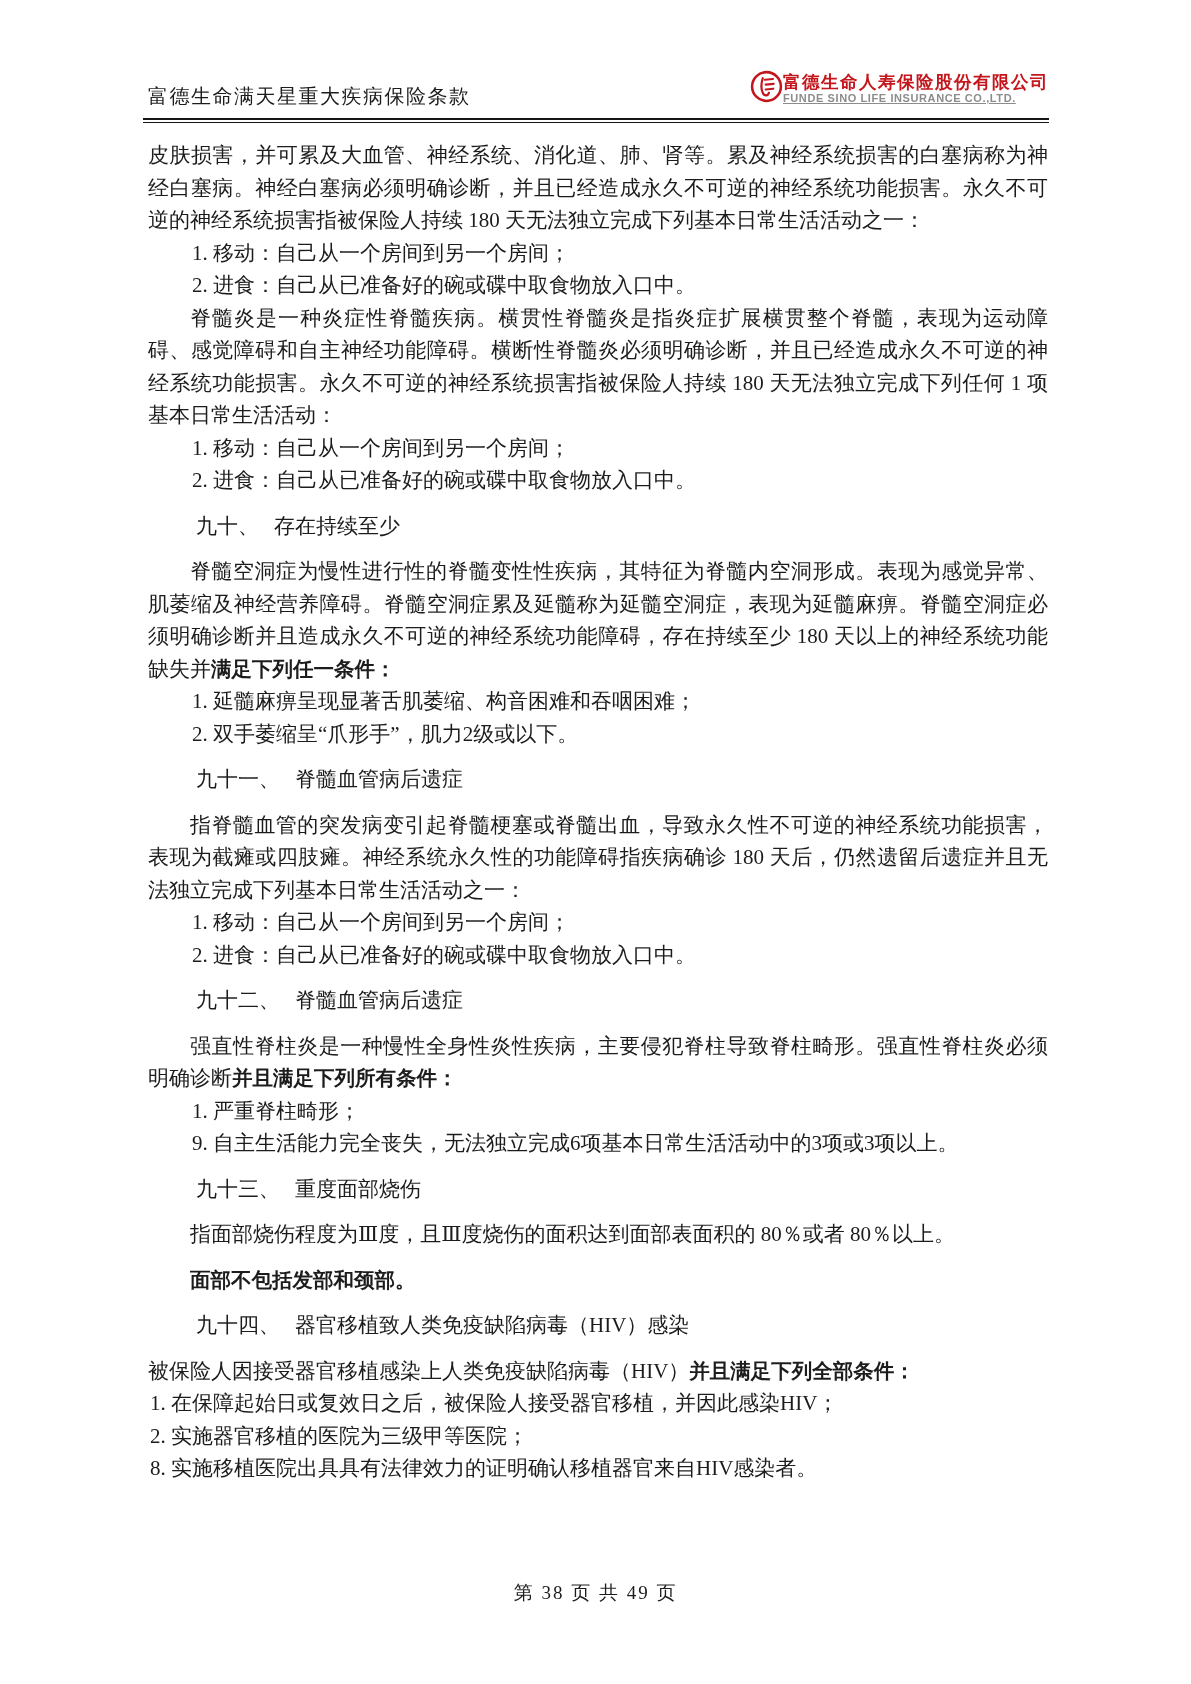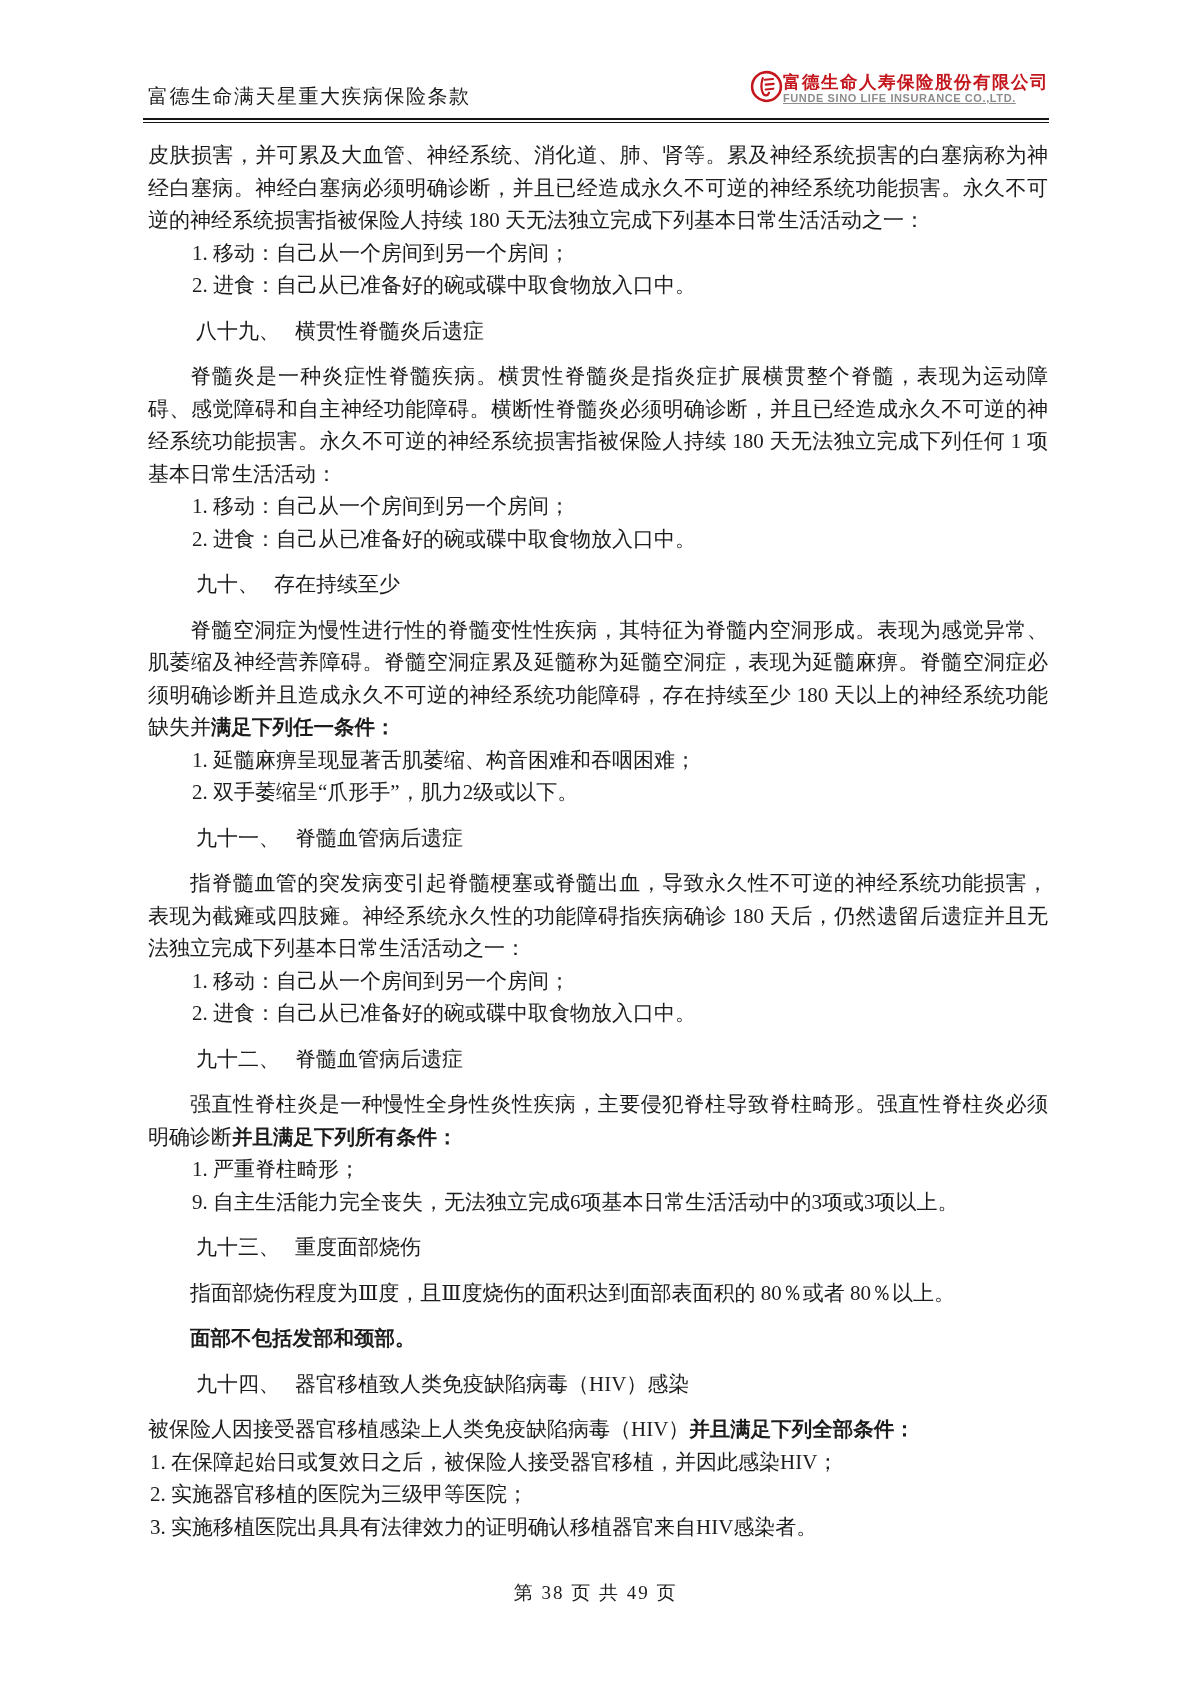--- a/index.html
+++ b/index.html
@@ -87,21 +87,20 @@
       </span>
     </div>
 
     <div class="rule"></div>
   </div>
 
   <div class="body" id="doc-body">
       <div class="para no-indent"><span>皮肤损害，并可累及大血管、神经系统、消化道、肺、肾等。累及神经系统损害的白塞病称为神经白塞病。神经白塞病必须明确诊断，并且已经造成永久不可逆的神经系统功能损害。永久不可逆的神经系统损害指被保险人持续 180 天无法独立完成下列基本日常生活活动之一：</span></div>
       <div class="item">1. 移动：自己从一个房间到另一个房间；</div>
       <div class="item">2. 进食：自己从已准备好的碗或碟中取食物放入口中。</div>
-      <div class="heading"><span class="num">八十九、</span><span>横贯性脊髓炎后遗症</span></div>
       <div class="para"><span>脊髓炎是一种炎症性脊髓疾病。横贯性脊髓炎是指炎症扩展横贯整个脊髓，表现为运动障碍、感觉障碍和自主神经功能障碍。横断性脊髓炎必须明确诊断，并且已经造成永久不可逆的神经系统功能损害。永久不可逆的神经系统损害指被保险人持续 180 天无法独立完成下列任何 1 项基本日常生活活动：</span></div>
       <div class="item">1. 移动：自己从一个房间到另一个房间；</div>
       <div class="item">2. 进食：自己从已准备好的碗或碟中取食物放入口中。</div>
       <div class="heading"><span class="num">九十、</span><span>存在持续至少</span></div>
       <div class="para"><span>脊髓空洞症为慢性进行性的脊髓变性性疾病，其特征为脊髓内空洞形成。表现为感觉异常、肌萎缩及神经营养障碍。脊髓空洞症累及延髓称为延髓空洞症，表现为延髓麻痹。脊髓空洞症必须明确诊断并且造成永久不可逆的神经系统功能障碍，存在持续至少 180 天以上的神经系统功能缺失并</span><span class="b">满足下列任一条件：</span></div>
       <div class="item">1. 延髓麻痹呈现显著舌肌萎缩、构音困难和吞咽困难；</div>
       <div class="item">2. 双手萎缩呈“爪形手”，肌力2级或以下。</div>
       <div class="heading"><span class="num">九十一、</span><span>脊髓血管病后遗症</span></div>
       <div class="para"><span>指脊髓血管的突发病变引起脊髓梗塞或脊髓出血，导致永久性不可逆的神经系统功能损害，表现为截瘫或四肢瘫。神经系统永久性的功能障碍指疾病确诊 180 天后，仍然遗留后遗症并且无法独立完成下列基本日常生活活动之一：</span></div>
       <div class="item">1. 移动：自己从一个房间到另一个房间；</div>
@@ -110,20 +109,20 @@
       <div class="para"><span>强直性脊柱炎是一种慢性全身性炎性疾病，主要侵犯脊柱导致脊柱畸形。强直性脊柱炎必须明确诊断</span><span class="b">并且满足下列所有条件：</span></div>
       <div class="item">1. 严重脊柱畸形；</div>
       <div class="item">9. 自主生活能力完全丧失，无法独立完成6项基本日常生活活动中的3项或3项以上。</div>
       <div class="heading"><span class="num">九十三、</span><span>重度面部烧伤</span></div>
       <div class="para"><span>指面部烧伤程度为Ⅲ度，且Ⅲ度烧伤的面积达到面部表面积的 80％或者 80％以上。</span></div>
       <div class="para spaced"><span class="b">面部不包括发部和颈部。</span></div>
       <div class="heading"><span class="num">九十四、</span><span>器官移植致人类免疫缺陷病毒（HIV）感染</span></div>
       <div class="para no-indent"><span>被保险人因接受器官移植感染上人类免疫缺陷病毒（HIV）</span><span class="b">并且满足下列全部条件：</span></div>
       <div class="item flush">1. 在保障起始日或复效日之后，被保险人接受器官移植，并因此感染HIV；</div>
       <div class="item flush">2. 实施器官移植的医院为三级甲等医院；</div>
-      <div class="item flush">3. 实施移植医院出具具有法律效力的证明确认移植器官来自HIV感染者。</div>
+      <div class="item flush">8. 实施移植医院出具具有法律效力的证明确认移植器官来自HIV感染者。</div>
     </div>
 
   <div class="footer">
     <span>第 38 页 共 49 页</span>
   </div>
 
 </div>
 
 </body></html>

